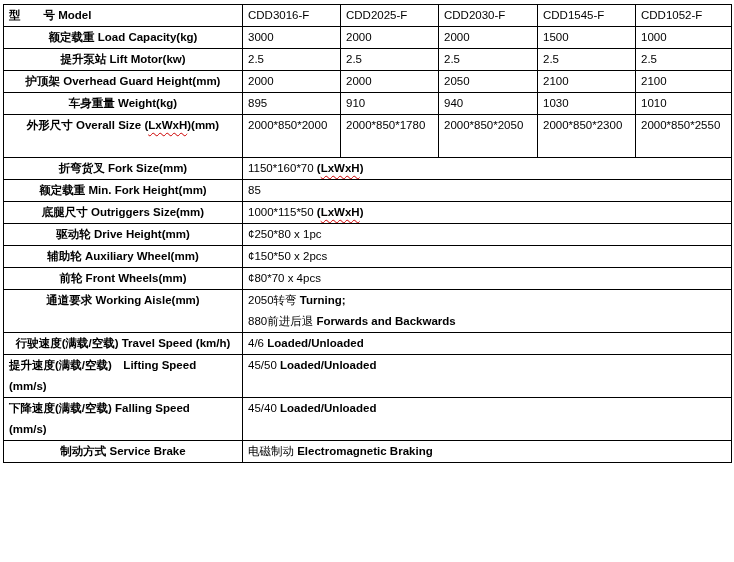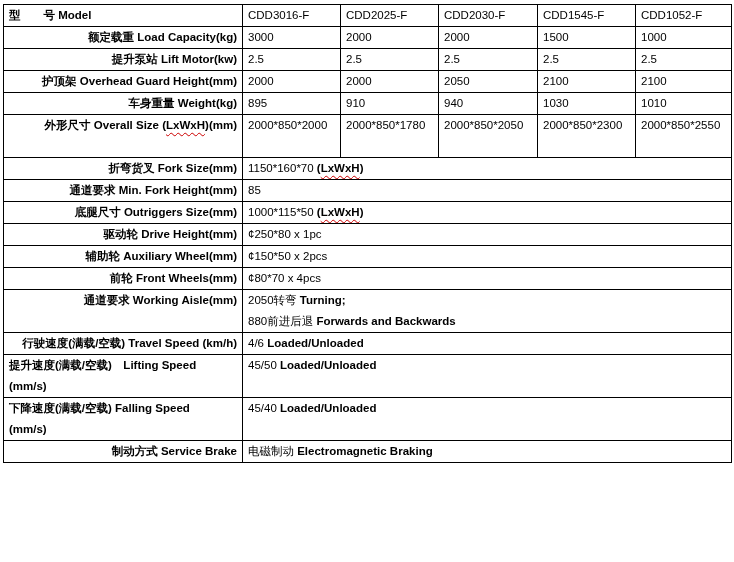--- a/index.html
+++ b/index.html
@@ -16,21 +16,21 @@
     border:1px solid #000;
     padding:0 5px;
     vertical-align:top;
     line-height:21px;
     overflow:hidden;
     white-space:nowrap;
   }
   tr.single{height:21.5px;}
   tr.tall{height:43px;margin-left:11px;}
   td.labelcell{font-weight:bold;}
-  .cellflex{display:flex;justify-content:flex-end;}
+  .cellflex{display:flex;justify-content:center;}
   .b{font-weight:bold;}
   .wavy{
     text-decoration-line:underline;
     text-decoration-style:wavy;
     text-decoration-color:#cc0000;
     text-decoration-thickness:1px;
     text-underline-offset:3px;
   }
 </style>
 </head>
@@ -126,21 +126,21 @@
             <span>(mm)</span>
           </div>
         </td>
         <td colspan="5">
           <div><span>1150*160*70 </span><span class="b">(</span><span class="b wavy">LxWxH</span><span class="b">)</span></div>
         </td>
       </tr>
       <tr class="single">
         <td class="labelcell">
           <div class="cellflex">
-            <span>通道要求 Min. Fork Height</span>
+            <span>额定载重 Min. Fork Height</span>
             <span>(mm)</span>
           </div>
         </td>
         <td colspan="5">
           <div><span>85</span></div>
         </td>
       </tr>
       <tr class="single">
         <td class="labelcell">
           <div class="cellflex">

